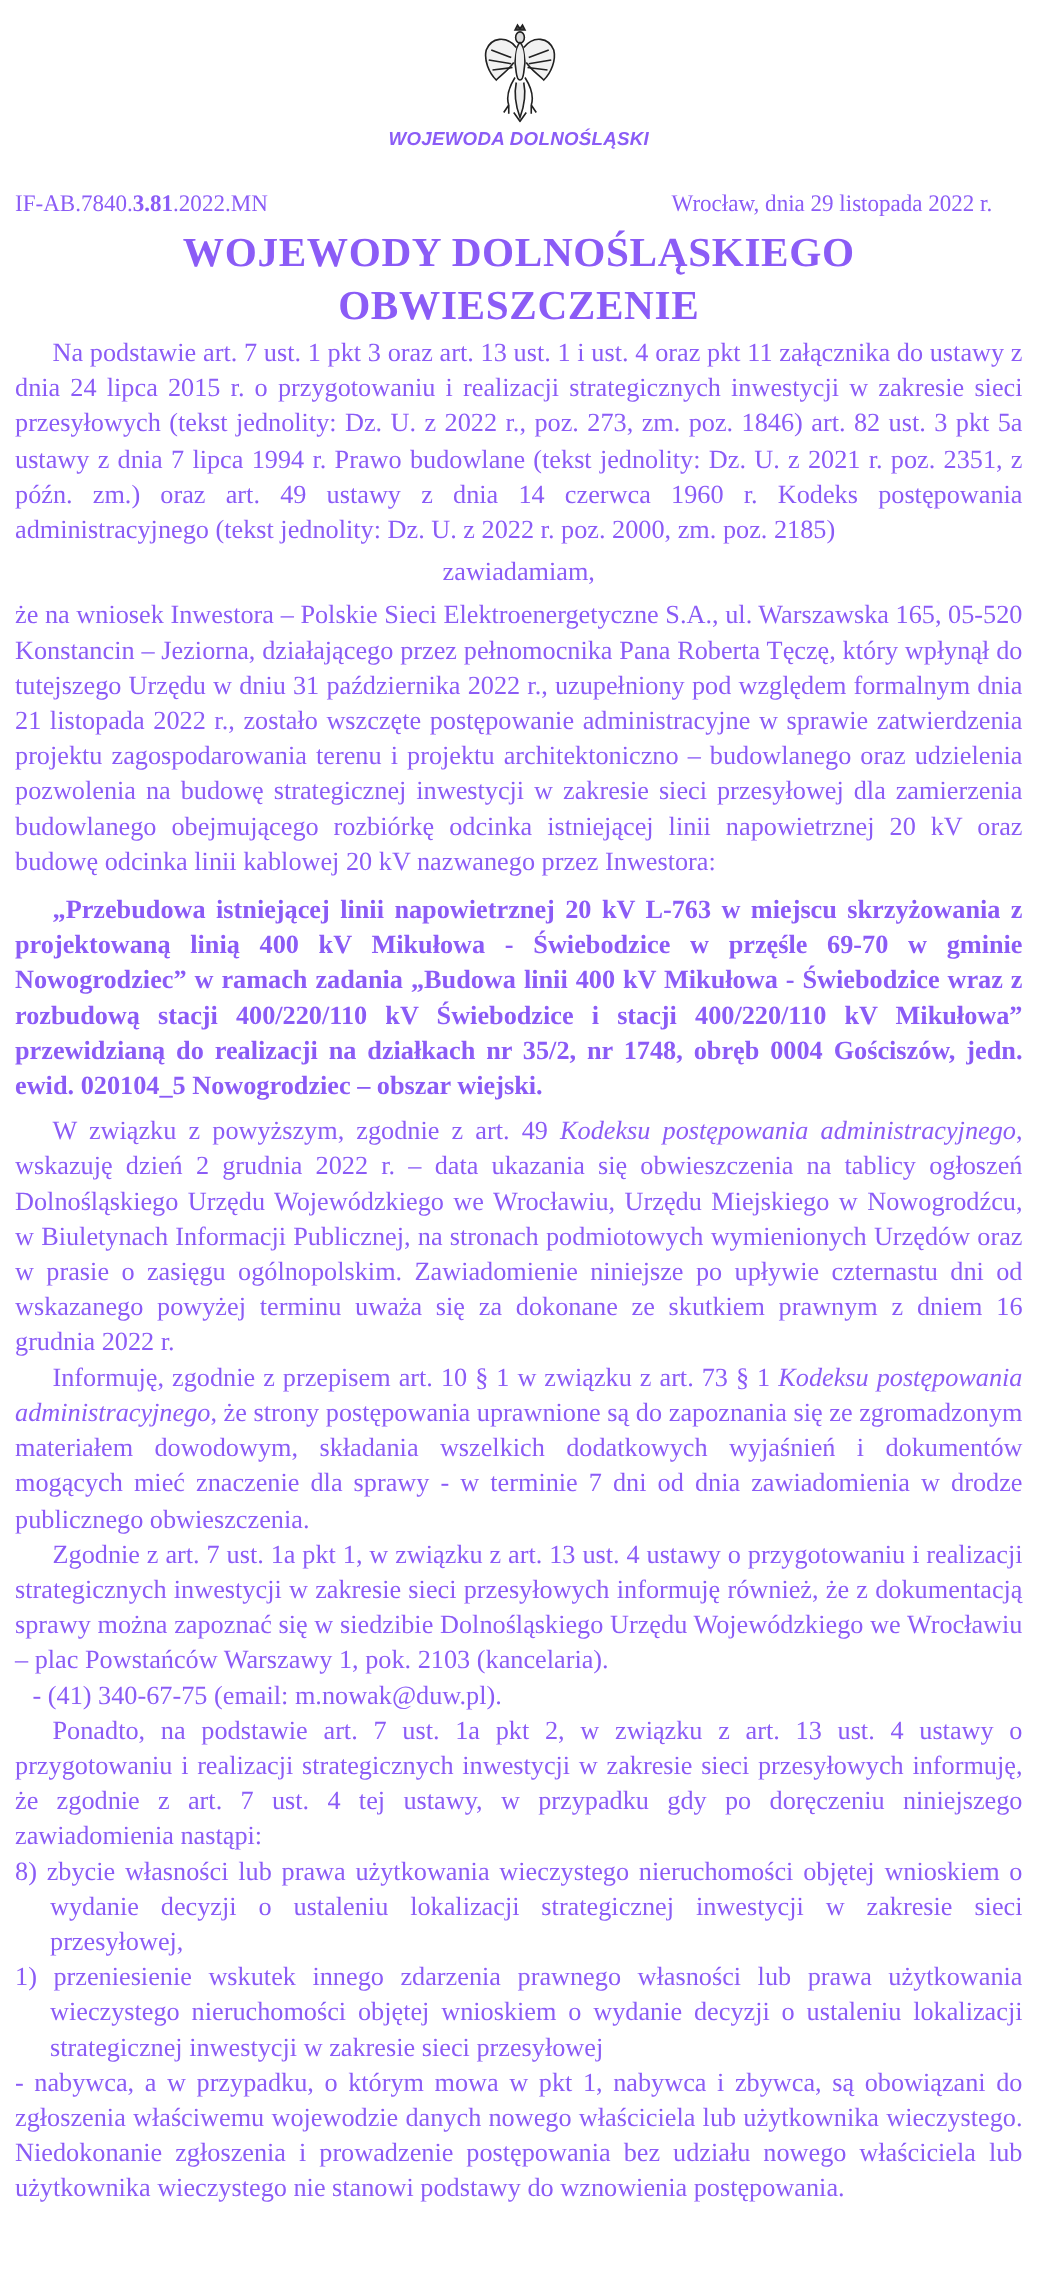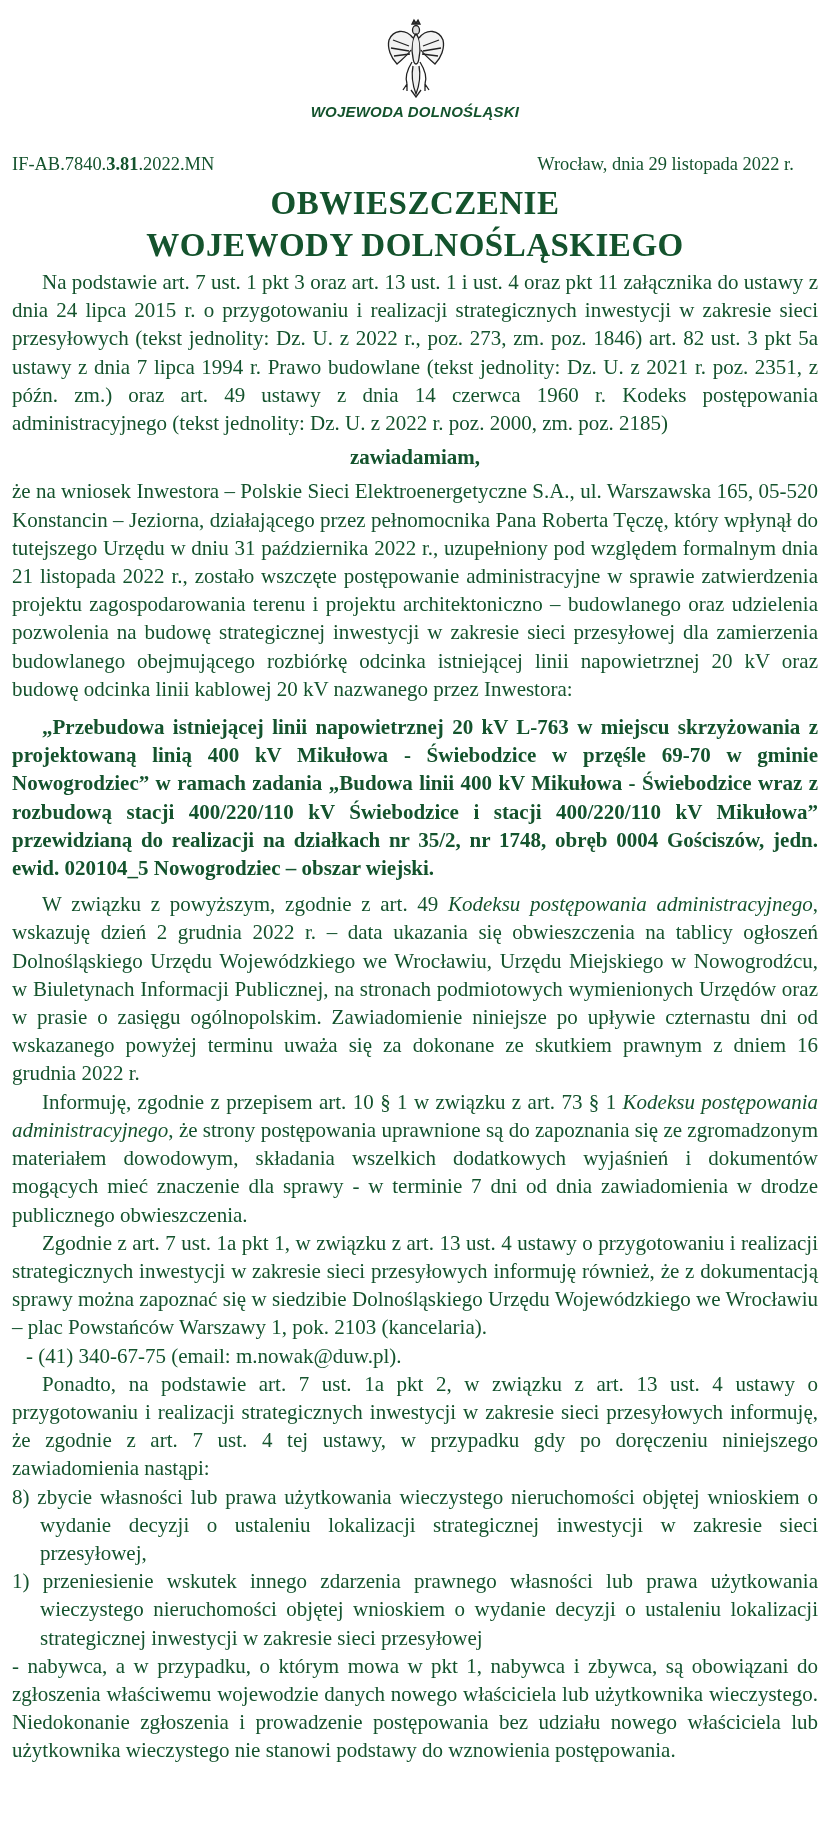--- a/index.html
+++ b/index.html
@@ -1,20 +1,20 @@
 <!DOCTYPE html>
 <html><head>
 <meta charset="utf-8">
 <style>
   html, body { margin: 0; padding: 0; background: #ffffff; }
   body { width: 830px; height: 1824px; overflow: hidden; position: relative; }
   .page {
     position: absolute; left: 0; top: 0; width: 830px; height: 1824px;
     font-family: "Liberation Serif", "DejaVu Serif", serif;
-    color: #14532d;
+    color: #8b5cf6;
   }
   .emblem { position: absolute; left: 383px; top: 18px; width: 66px; height: 80px; }
   .authority {
     position: absolute; left: 0; width: 830px; top: 103px; text-align: center;
     font-family: "Liberation Sans", "DejaVu Sans", sans-serif;
     font-style: italic; font-weight: bold; font-size: 15px; letter-spacing: 0.2px;
   }
   .refline {
     position: absolute; left: 12px; right: 12px; top: 153px;
     display: flex; justify-content: space-between;
@@ -24,21 +24,21 @@
   .title {
     position: absolute; left: 0; width: 830px; top: 182px; text-align: center;
     font-weight: bold; font-size: 33px; line-height: 42px; letter-spacing: 0.5px;
   }
   .body {
     position: absolute; left: 12px; width: 806px; top: 268px;
     font-size: 21px; line-height: 28.2px; text-align: justify;
   }
   .body p { margin: 0; }
   .indent { text-indent: 30px; }
-  .center-bold { text-align: center; font-weight: bold; margin: 6px 0 6px 0 !important; }
+  .center-bold { text-align: center; font-weight: normal; margin: 6px 0 6px 0 !important; }
   .quote { font-weight: bold; margin-top: 10px !important; margin-bottom: 8px !important; }
   .gap { margin-top: 6px !important; }
   .list-item { padding-left: 28px; text-indent: -28px; }
   .contact { padding-left: 14px; }
   i { font-style: italic; }
   b { font-weight: normal; }
 </style>
 </head>
 <body>
 
@@ -61,22 +61,22 @@
   </svg>
 
   <div class="authority">WOJEWODA DOLNOŚLĄSKI</div>
 
   <div class="refline">
     <span class="refno"><span>IF-AB.7840.</span><b>3.81</b><span>.2022.MN</span></span>
     <span>Wrocław, dnia 29 listopada 2022 r.</span>
   </div>
 
   <div class="title">
+    <div>WOJEWODY DOLNOŚLĄSKIEGO</div>
     <div>OBWIESZCZENIE</div>
-    <div>WOJEWODY DOLNOŚLĄSKIEGO</div>
   </div>
 
   <div class="body">
     <p class="indent">Na podstawie art. 7 ust. 1 pkt 3 oraz art. 13 ust. 1 i ust. 4 oraz pkt 11 załącznika do ustawy z dnia 24 lipca 2015 r. o przygotowaniu i realizacji strategicznych inwestycji w zakresie sieci przesyłowych (tekst jednolity: Dz. U. z 2022 r., poz. 273, zm. poz. 1846) art. 82 ust. 3 pkt 5a ustawy z dnia 7 lipca 1994 r. Prawo budowlane (tekst jednolity: Dz. U. z 2021 r. poz. 2351, z późn. zm.) oraz art. 49 ustawy z dnia 14 czerwca 1960 r. Kodeks postępowania administracyjnego (tekst jednolity: Dz. U. z 2022 r. poz. 2000, zm. poz. 2185)</p>
     <p class="center-bold">zawiadamiam,</p>
     <p>że na wniosek Inwestora – Polskie Sieci Elektroenergetyczne S.A., ul. Warszawska 165, 05-520 Konstancin – Jeziorna, działającego przez pełnomocnika Pana Roberta Tęczę, który wpłynął do tutejszego Urzędu w dniu 31 października 2022 r., uzupełniony pod względem formalnym dnia 21 listopada 2022 r., zostało wszczęte postępowanie administracyjne w sprawie zatwierdzenia projektu zagospodarowania terenu i projektu architektoniczno – budowlanego oraz udzielenia pozwolenia na budowę strategicznej inwestycji w zakresie sieci przesyłowej dla zamierzenia budowlanego obejmującego rozbiórkę odcinka istniejącej linii napowietrznej 20 kV oraz budowę odcinka linii kablowej 20 kV nazwanego przez Inwestora:</p>
     <p class="indent quote">„Przebudowa istniejącej linii napowietrznej 20 kV L-763 w miejscu skrzyżowania z projektowaną linią 400 kV Mikułowa - Świebodzice w przęśle 69-70 w gminie Nowogrodziec” w ramach zadania „Budowa linii 400 kV Mikułowa - Świebodzice wraz z rozbudową stacji 400/220/110 kV Świebodzice i stacji 400/220/110 kV Mikułowa” przewidzianą do realizacji na działkach nr 35/2, nr 1748, obręb 0004 Gościszów, jedn. ewid. 020104_5 Nowogrodziec – obszar wiejski.</p>
     <p class="indent"><span>W związku z powyższym, zgodnie z art. 49 </span><i>Kodeksu postępowania administracyjnego</i><span>, wskazuję dzień </span><b>2 grudnia 2022 r.</b><span> – data ukazania się obwieszczenia na tablicy ogłoszeń Dolnośląskiego Urzędu Wojewódzkiego we Wrocławiu, Urzędu Miejskiego w Nowogrodźcu, w Biuletynach Informacji Publicznej, na stronach podmiotowych wymienionych Urzędów oraz w prasie o zasięgu ogólnopolskim. Zawiadomienie niniejsze po upływie czternastu dni od wskazanego powyżej terminu uważa się za dokonane ze skutkiem prawnym z dniem </span><b>16 grudnia 2022 r.</b></p>
     <p class="indent"><span>Informuję, zgodnie z przepisem art. 10 § 1 w związku z art. 73 § 1 </span><i>Kodeksu postępowania administracyjnego</i><span>, że strony postępowania uprawnione są do zapoznania się ze zgromadzonym materiałem dowodowym, składania wszelkich dodatkowych wyjaśnień i dokumentów mogących mieć znaczenie dla sprawy - w terminie 7 dni od dnia zawiadomienia w drodze publicznego obwieszczenia.</span></p>
     <p class="indent">Zgodnie z art. 7 ust. 1a pkt 1, w związku z art. 13 ust. 4 ustawy o przygotowaniu i realizacji strategicznych inwestycji w zakresie sieci przesyłowych informuję również, że z dokumentacją sprawy można zapoznać się w siedzibie Dolnośląskiego Urzędu Wojewódzkiego we Wrocławiu – plac Powstańców Warszawy 1, pok. 2103 (kancelaria).</p>

